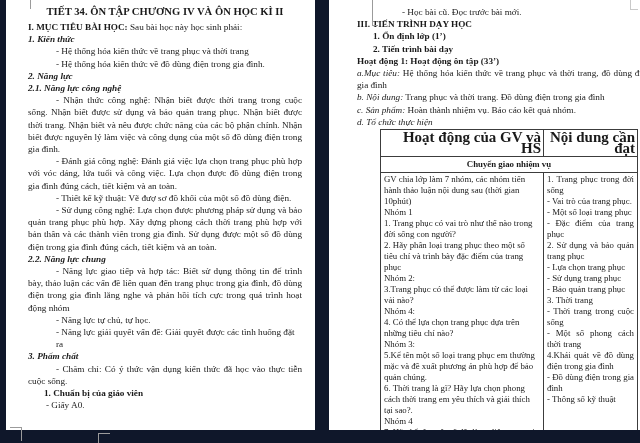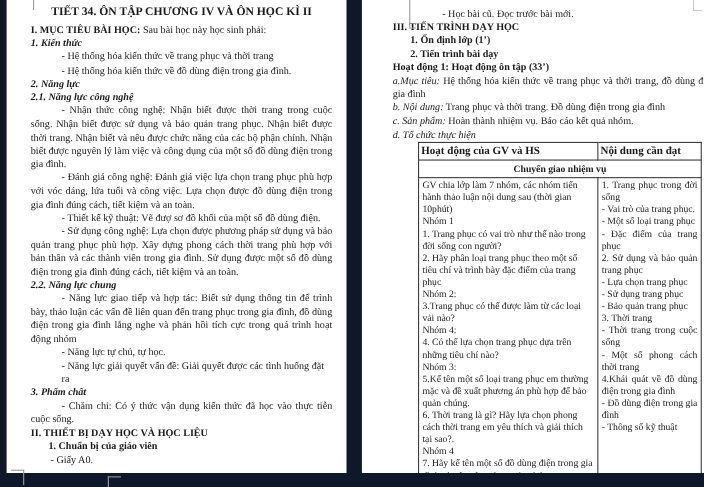--- a/index.html
+++ b/index.html
@@ -37,21 +37,21 @@
   table.lesson-table {
     border-collapse:collapse; table-layout:fixed;
     margin-left:23px; width:257px; margin-top:1px;
     font-size:8.8px; line-height:11px;
   }
   table.lesson-table col.c1 { width:163px; }
   table.lesson-table col.c2 { width:94px; }
   table.lesson-table th, table.lesson-table td {
     border:1px solid #3c3c3c; padding:1px 3px 0 3px; vertical-align:top;
   }
-  table.lesson-table th { text-align:left; font-weight:bold; font-size:10px; padding:2px 2px; }
+  table.lesson-table th { text-align:right; font-weight:bold; font-size:15px; padding:2px 2px; }
   tr.section-row td { text-align:center; font-weight:bold; padding:2px 2px; }
   td.cell-left  { }
   td.cell-right { text-align:justify; }
 
   
   .crop-mark { position:absolute; background:#9b9b9b; }
   .crop-light { background:#c9c9c9; }
 </style>
 </head>
 <body>
@@ -70,21 +70,20 @@
         <div class="ln para">- Nhận thức công nghệ: Nhận biết được thời trang trong cuộc sống. Nhận biết được sử dụng và bảo quản trang phục. Nhận biết được thời trang. Nhận biết và nêu được chức năng của các bộ phận chính. Nhận biết được nguyên lý làm việc và công dụng của một số đồ dùng điện trong gia đình.</div>
         <div class="ln para">- Đánh giá công nghệ: Đánh giá việc lựa chọn trang phục phù hợp với vóc dáng, lứa tuổi và công việc. Lựa chọn được đồ dùng điện trong gia đình đúng cách, tiết kiệm và an toàn.</div>
         <div class="ln dash">- Thiết kế kỹ thuật: Vẽ đượ sơ đồ khối của một số đồ dùng điện.</div>
         <div class="ln para">- Sử dụng công nghệ: Lựa chọn được phương pháp sử dụng và bảo quản trang phục phù hợp. Xây dựng phong cách thời trang phù hợp với bản thân và các thành viên trong gia đình. Sử dụng được một số đồ dùng điện trong gia đình đúng cách, tiết kiệm và an toàn.</div>
         <div class="ln hbi">2.2. Năng lực chung</div>
         <div class="ln para">- Năng lực giao tiếp và hợp tác: Biết sử dụng thông tin để trình bày, thảo luận các vấn đề liên quan đến trang phục trong gia đình, đồ dùng điện trong gia đình lắng nghe và phản hồi tích cực trong quá trình hoạt động nhóm</div>
         <div class="ln dash">- Năng lực tự chủ, tự học.</div>
         <div class="ln dash">- Năng lực giải quyết vấn đề: Giải quyết được các tình huống đặt ra</div>
         <div class="ln hbi">3. Phẩm chất</div>
         <div class="ln para">- Chăm chỉ: Có ý thức vận dụng kiến thức đã học vào thực tiễn cuộc sống.</div>
-        <div class="ln hb">II. THIẾT BỊ DẠY HỌC VÀ HỌC LIỆU</div>
         <div class="ln hb2">1. Chuẩn bị của giáo viên</div>
         <div class="ln dash2">- Giấy A0.</div>
       </div>
   </div>
 
   <div class="page page-right">
     <div class="flow">
         <div class="ln dash-deep">- Học bài cũ. Đọc trước bài mới.</div>
         <div class="ln hb">III. TIẾN TRÌNH DẠY HỌC</div>
         <div class="ln hb2">1.  Ổn định lớp (1’)</div>

